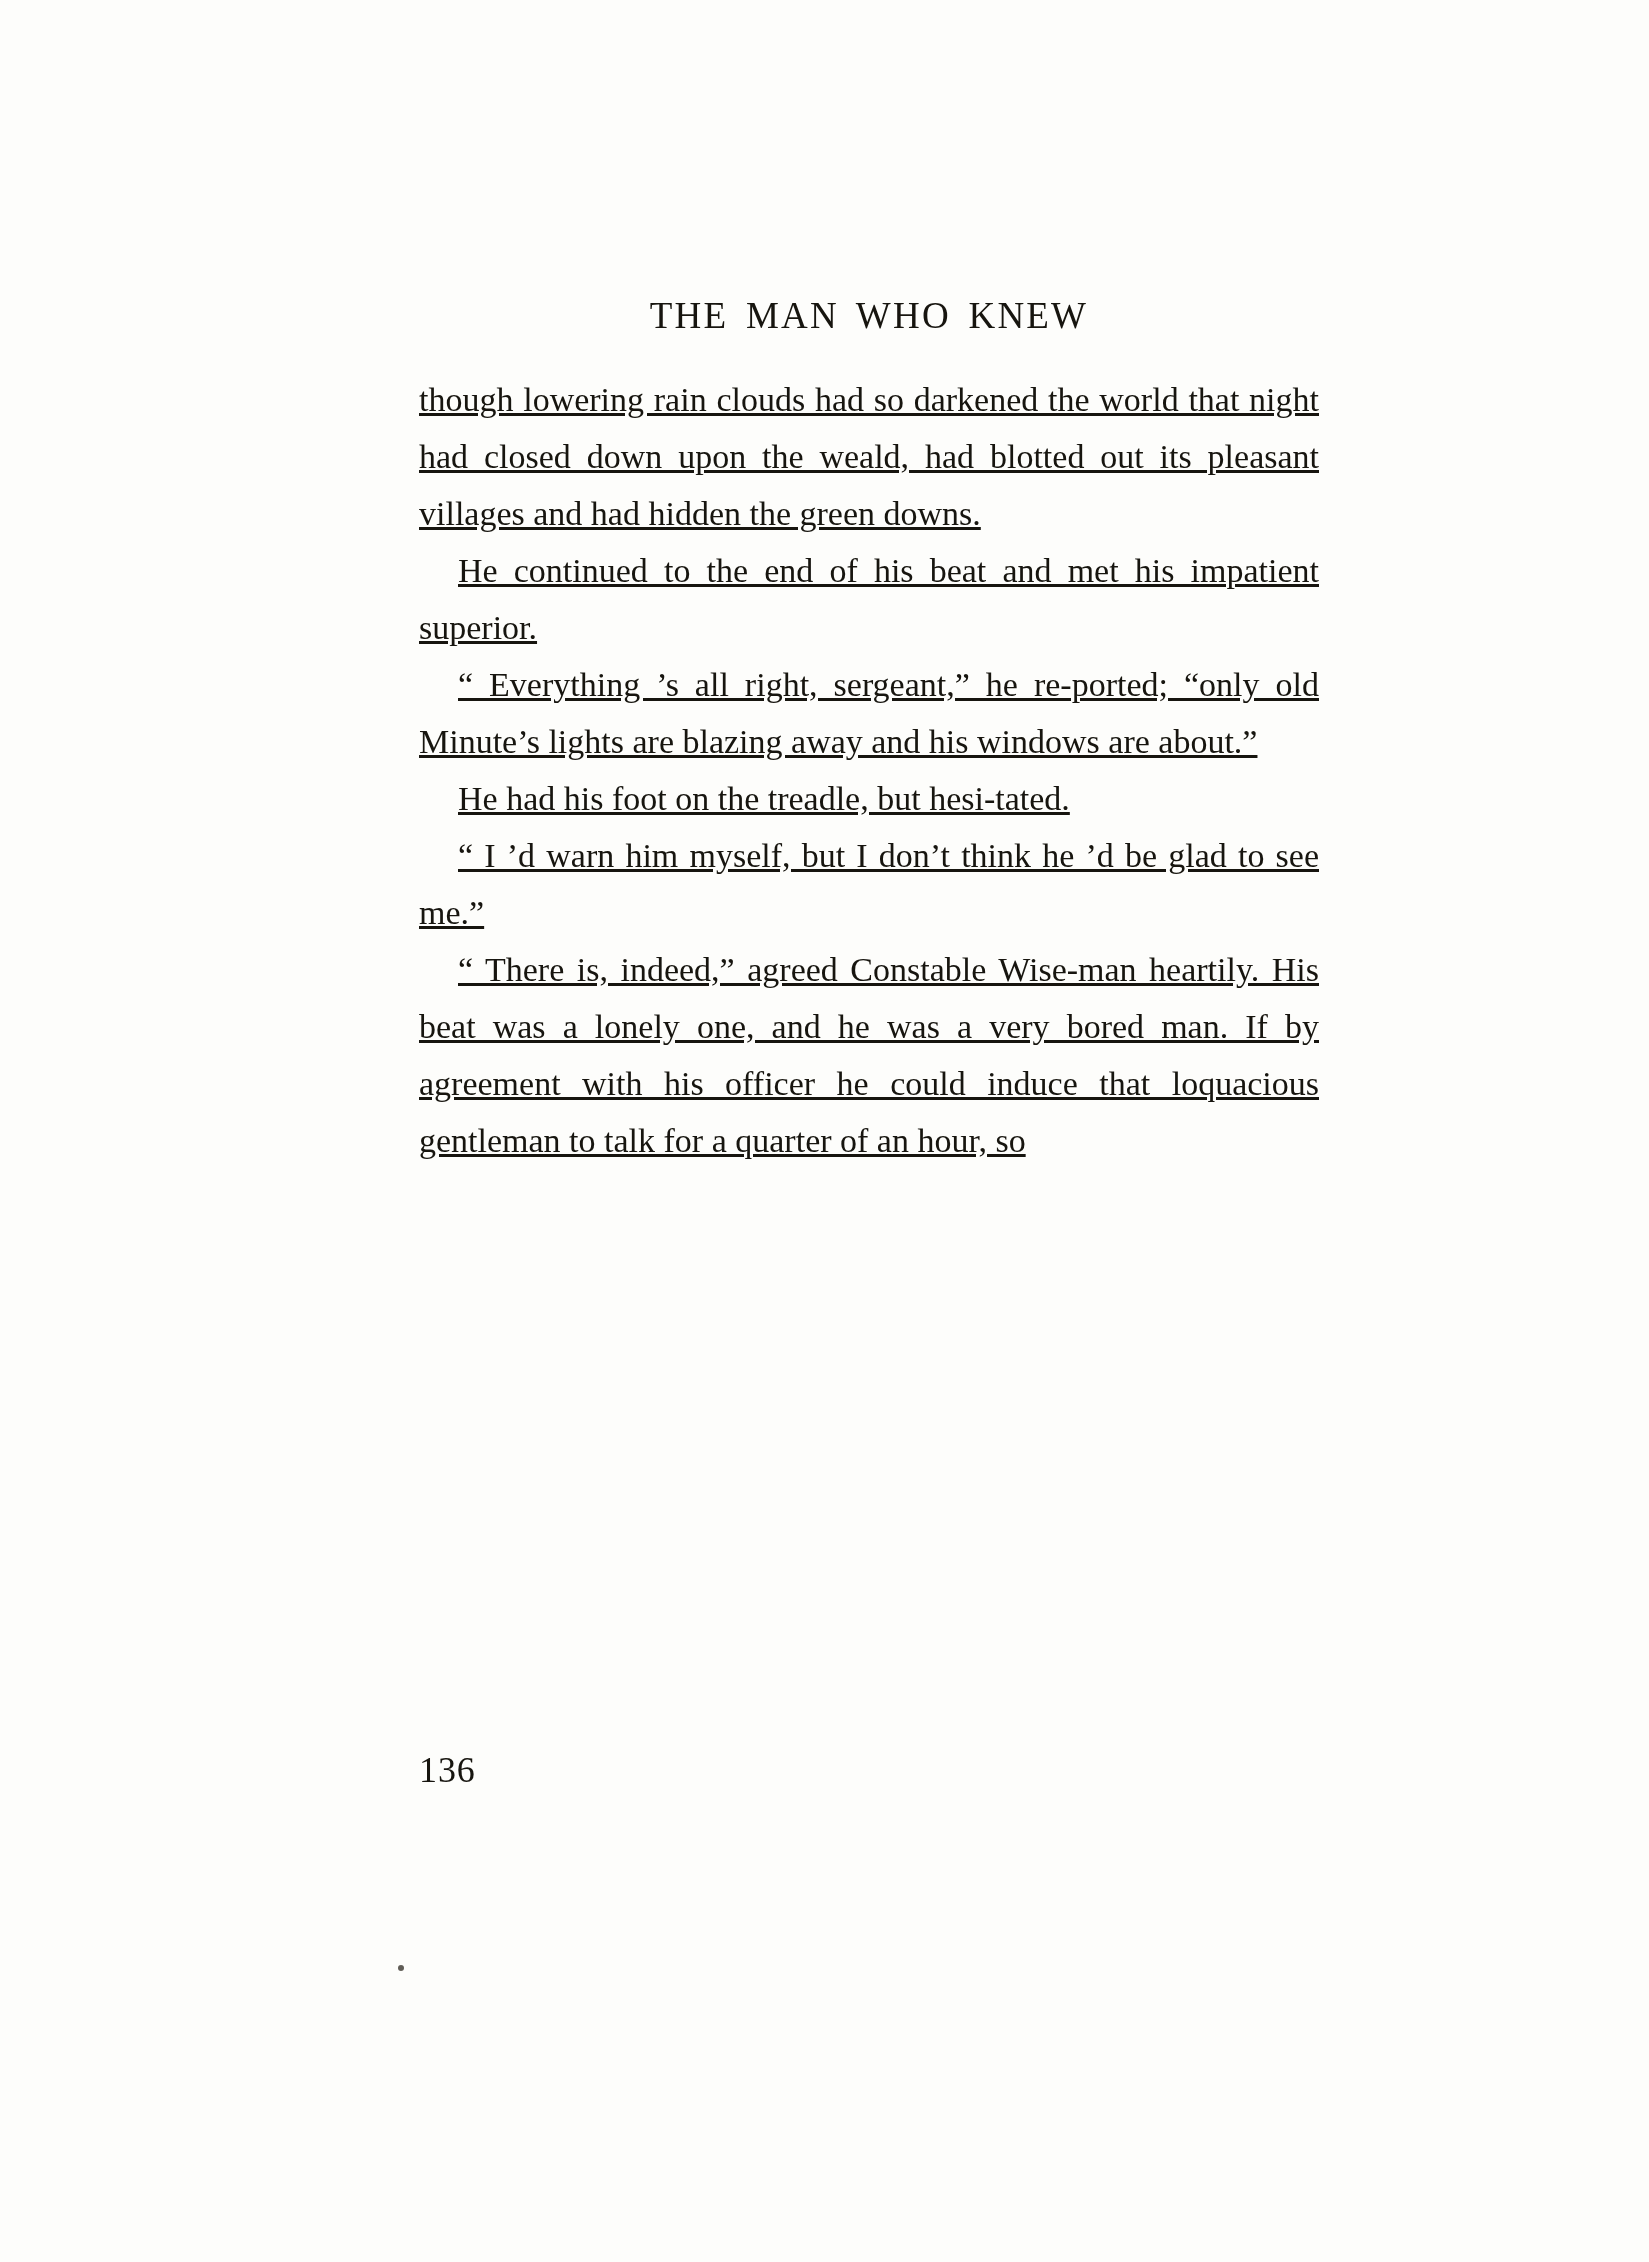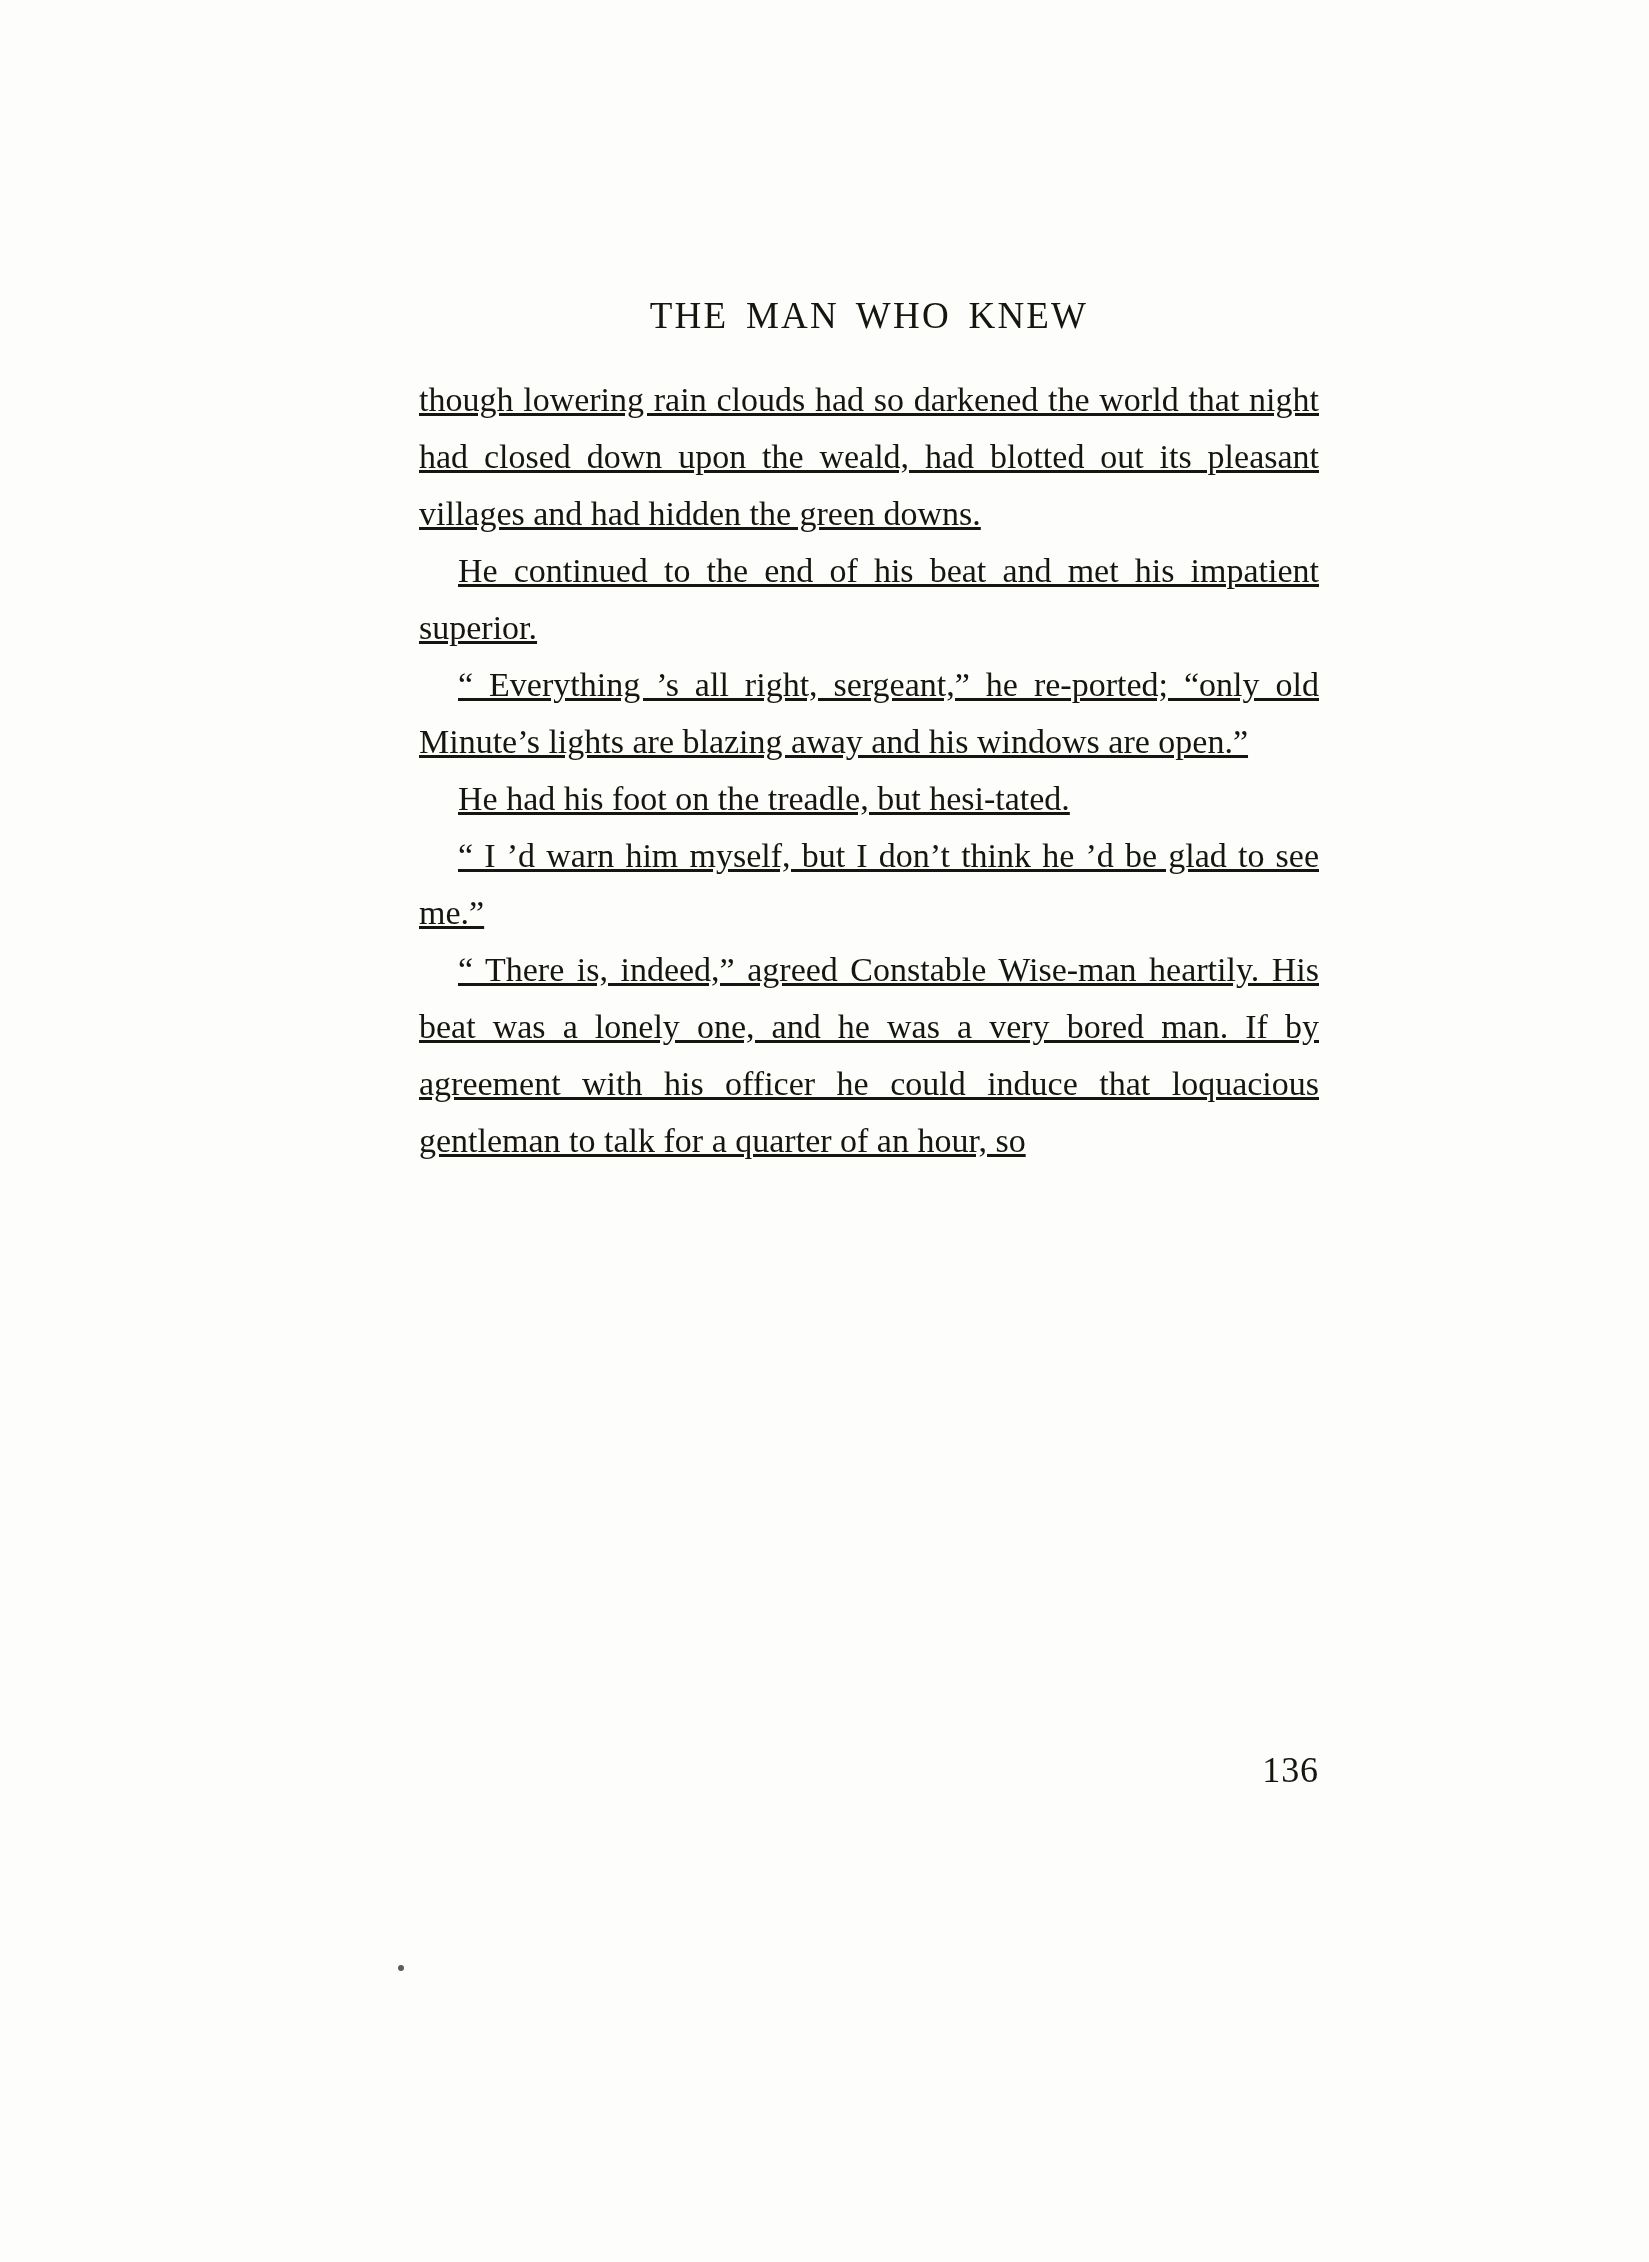--- a/index.html
+++ b/index.html
@@ -47,21 +47,21 @@
     text-decoration: underline;
   }
   .body-par.indent {
     text-indent: 39px;
   }
   .folio {
     position: absolute;
     left: 419px;
     top: 1749px;
     width: 900px;
-    text-align: right;
+    text-align: left;
     font-size: 36px;
     letter-spacing: 0.9px;
   }
   .speck {
     position: absolute;
     left: 398px;
     top: 1965px;
     width: 6.2px;
     height: 6.2px;
     background: #2b2720;
@@ -72,21 +72,21 @@
 </head>
 <body>
 
 <div class="page">
 
   <div class="text-block">
     <div class="running-head">THE MAN WHO KNEW</div>
 
     <p class="body-par">though lowering rain clouds had so darkened the world that night had closed down upon the weald, had blotted out its pleasant villages and had hidden the green downs.</p>
     <p class="body-par indent">He continued to the end of his beat and met his impatient superior.</p>
-    <p class="body-par indent">“ Everything ’s all right, sergeant,” he re-ported; “only old Minute’s lights are blazing away and his windows are open.”</p>
+    <p class="body-par indent">“ Everything ’s all right, sergeant,” he re-ported; “only old Minute’s lights are blazing away and his windows are about.”</p>
     <p class="body-par indent">He had his foot on the treadle, but hesi-tated.</p>
     <p class="body-par indent">“ I ’d warn him myself, but I don’t think he ’d be glad to see me.”</p>
     <p class="body-par indent">“ There is, indeed,” agreed Constable Wise-man heartily.  His beat was a lonely one, and he was a very bored man.  If by agreement with his officer he could induce that loquacious gentleman to talk for a quarter of an hour, so</p>
   </div>
 
   <div class="folio">136</div>
 
   <div class="speck"></div>
 
 </div>

